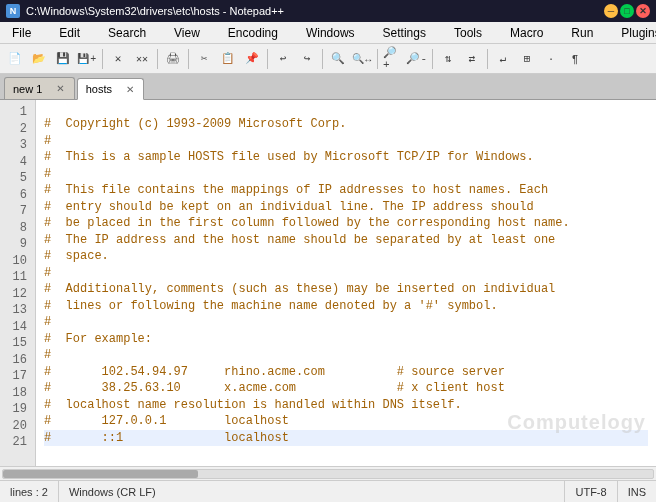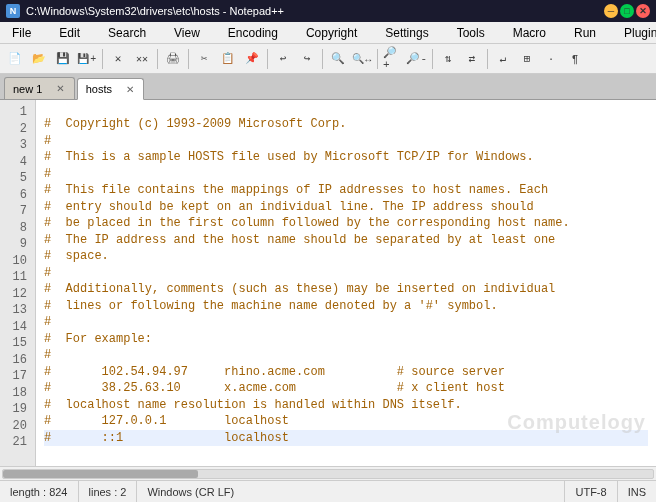--- a/index.html
+++ b/index.html
@@ -273,21 +273,21 @@
     <div class="title-btn close">✕</div>
   </div>
 </div>
 
 <div class="menu-bar">
   <span class="menu-item">File</span>
   <span class="menu-item">Edit</span>
   <span class="menu-item">Search</span>
   <span class="menu-item">View</span>
   <span class="menu-item">Encoding</span>
-  <span class="menu-item">Copyright</span>
+  <span class="menu-item">Windows</span>
   <span class="menu-item">Settings</span>
   <span class="menu-item">Tools</span>
   <span class="menu-item">Macro</span>
   <span class="menu-item">Run</span>
   <span class="menu-item">Plugins</span>
   <span class="menu-item">Window</span>
   <span class="menu-item">?</span>
 </div>
 
 <div class="toolbar">
@@ -408,23 +408,20 @@
   </div>
   <div class="h-scroll-bar">
     <div class="h-scroll-track">
       <div class="h-scroll-thumb"></div>
     </div>
   </div>
 </div>
 
 <div class="status-bar">
   <div class="status-section">
-    <span>length : 824</span>
-  </div>
-  <div class="status-section">
     <span>lines : 2</span>
   </div>
   <div class="status-section" style="flex:1;text-align:center;">
     <span>Windows (CR LF)</span>
   </div>
   <div class="status-section">
     <span>UTF-8</span>
   </div>
   <div class="status-section">
     <span>INS</span>

